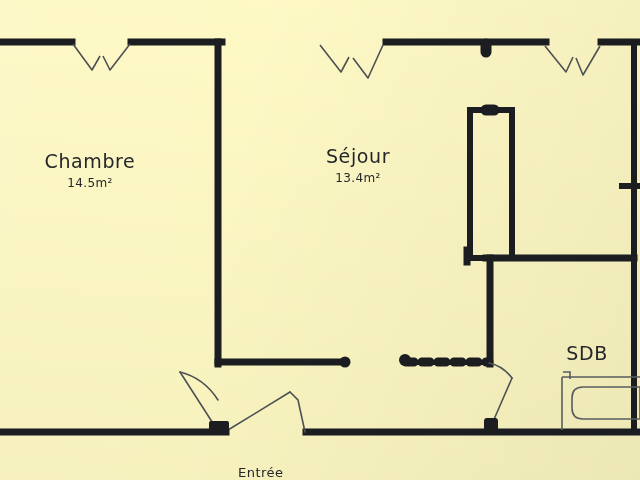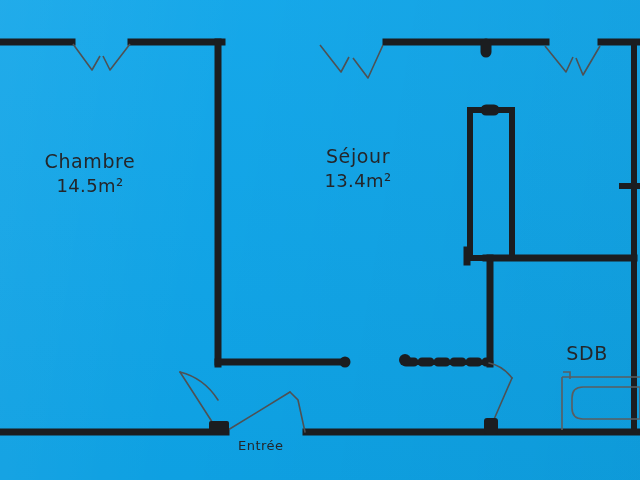--- a/index.html
+++ b/index.html
@@ -5,21 +5,21 @@
   html, body {
     margin: 0;
     padding: 0;
     background: #8f9191;
   }
   #plan-root {
     position: relative;
     width: 640px;
     height: 480px;
     overflow: hidden;
-    background: #0ea5e9;
+    background: #fef9c3;
     font-family: "DejaVu Sans", sans-serif;
   }
   
   #paper-texture {
     position: absolute;
     inset: 0;
     background:
       linear-gradient(100deg, rgba(255,255,255,0.05) 0%, rgba(0,0,0,0.00) 35%, rgba(0,0,0,0.045) 100%),
       linear-gradient(185deg, rgba(255,255,255,0.035) 0%, rgba(0,0,0,0.03) 100%);
     pointer-events: none;
@@ -34,30 +34,31 @@
     color: #24262a;
     white-space: nowrap;
     line-height: 1.05;
     text-align: center;
   }
   .room-name {
     font-size: 19px;
     letter-spacing: 0.6px;
   }
   .room-area {
-    font-size: 18px;
+    font-size: 12px;
     letter-spacing: 0.4px;
     margin-top: 5px;
   }
   .entry-label {
     position: absolute;
     color: #24262a;
     font-size: 13px;
     letter-spacing: 0.5px;
     white-space: nowrap;
+    margin-top: 27px;
   }
 </style>
 </head>
 <body>
 
 <div id="plan-root">
 
   <div id="paper-texture"></div>
 
   <svg id="plan-svg" width="640" height="480" viewBox="0 0 640 480">

